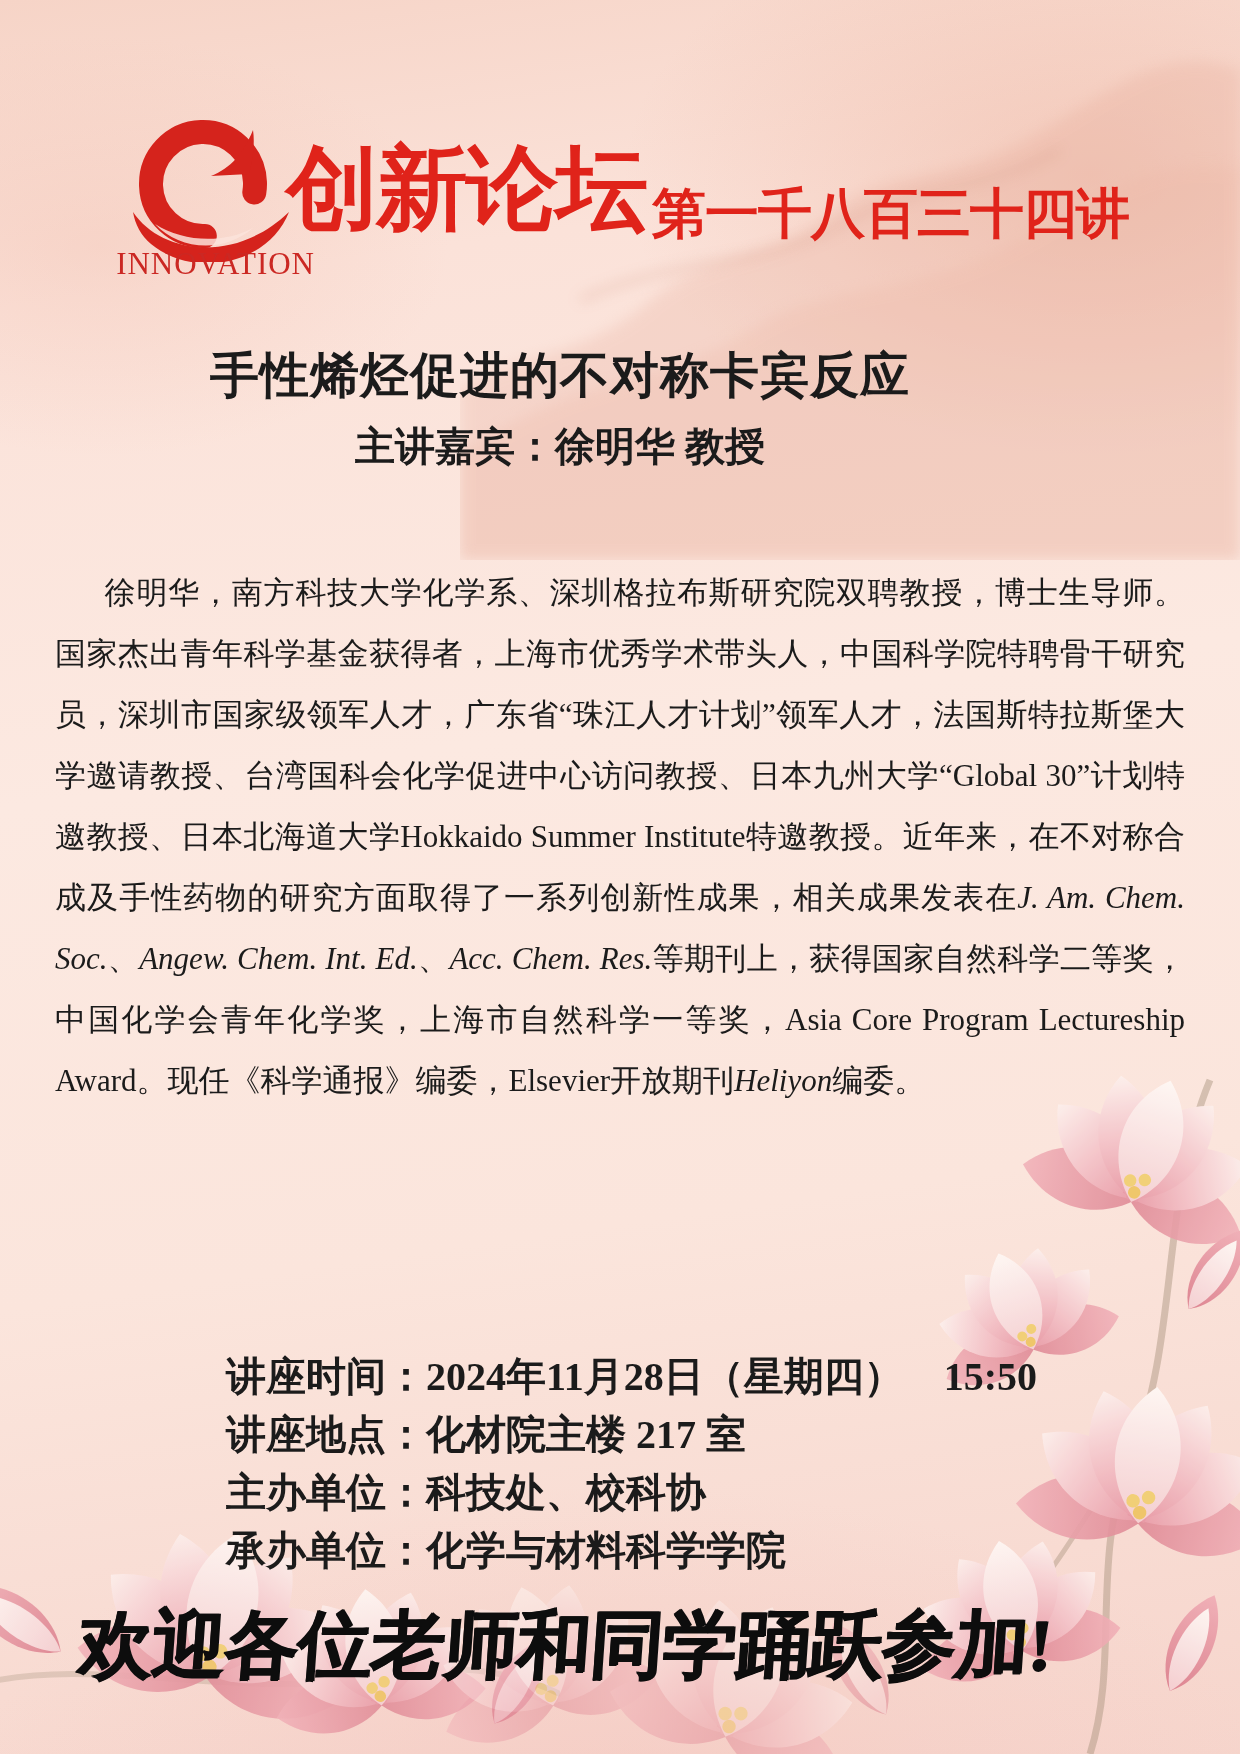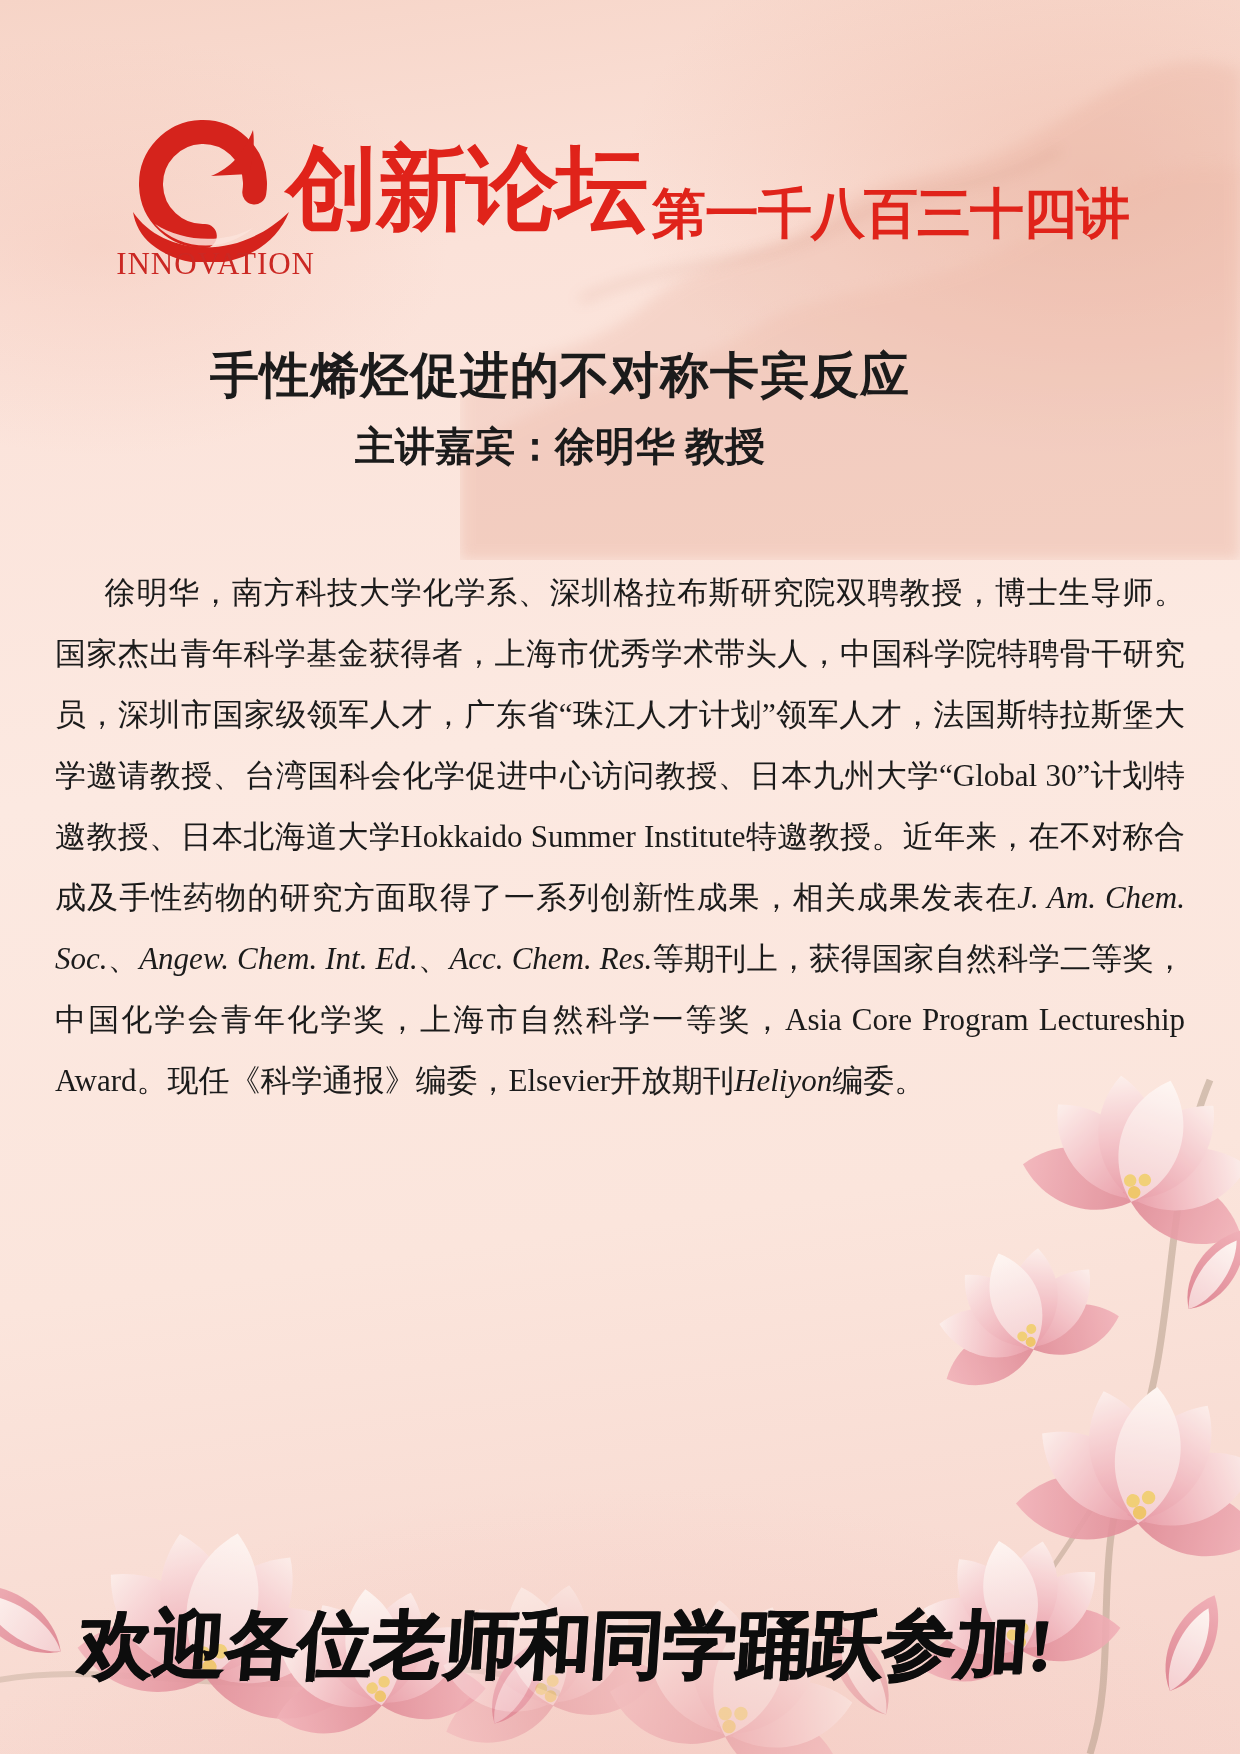--- a/index.html
+++ b/index.html
@@ -138,16 +138,22 @@
   <div class="forum-title">创新论坛</div>
   <div class="lecture-no">第一千八百三十四讲</div>
 
   <div class="main-title">手性烯烃促进的不对称卡宾反应</div>
   <div class="guests">
     <div>主讲嘉宾：徐明华 教授</div>
   </div>
 
   <div class="bio"><span>徐明华，南方科技大学化学系、深圳格拉布斯研究院双聘教授，博士生导师。国家杰出青年科学基金获得者，上海市优秀学术带头人，中国科学院特聘骨干研究员，深圳市国家级领军人才，广东省“珠江人才计划”领军人才，法国斯特拉斯堡大学邀请教授、台湾国科会化学促进中心访问教授、日本九州大学“Global 30”计划特邀教授、日本北海道大学Hokkaido Summer Institute特邀教授。近年来，在不对称合成及手性药物的研究方面取得了一系列创新性成果，相关成果发表在</span><i>J. Am. Chem. Soc.</i><span>、</span><i>Angew. Chem. Int. Ed.</i><span>、</span><i>Acc. Chem. Res.</i><span>等期刊上，获得国家自然科学二等奖，中国化学会青年化学奖，上海市自然科学一等奖，Asia Core Program Lectureship Award。现任《科学通报》编委，Elsevier开放期刊</span><i>Heliyon</i><span>编委。</span></div>
 
+  <div class="details">
+    <div class="row"><span>讲座时间：</span><span>2024年11月28日（星期四）　15:50</span></div>
+    <div class="row"><span>讲座地点：</span><span>化材院主楼 217 室</span></div>
+    <div class="row"><span>主办单位：</span><span>科技处、校科协</span></div>
+    <div class="row"><span>承办单位：</span><span>化学与材料科学学院</span></div>
+  </div>
 
   <div class="welcome">欢迎各位老师和同学踊跃参加!</div>
 
 </div>
 
 </body></html>

